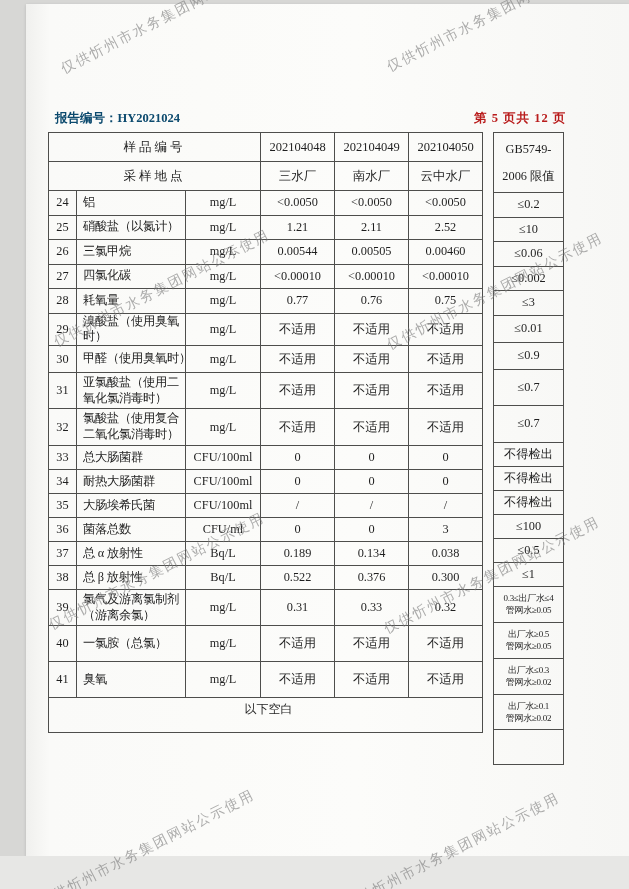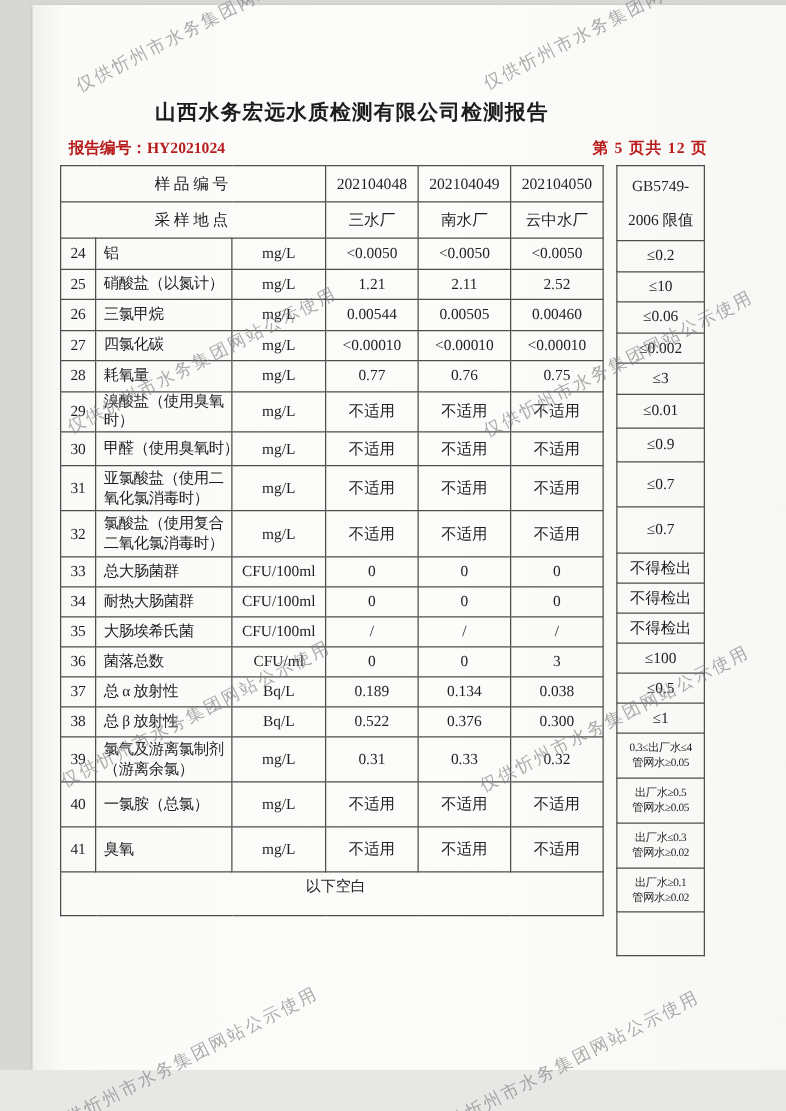--- a/index.html
+++ b/index.html
@@ -6,21 +6,21 @@
   body{font-family:"Liberation Serif","DejaVu Serif",serif;}
   .scan{position:relative;width:629px;height:889px;background:#d7d7d5;overflow:hidden;}
   .paper{position:absolute;left:26px;top:4px;width:603px;height:852px;
          background:linear-gradient(90deg,#f0f0ee 0,#fafaf8 4%,#fcfcfa 55%,#f7f7f5 100%);
          box-shadow:0 1px 3px rgba(0,0,0,.15);}
   .below{position:absolute;left:0;top:856px;width:629px;height:33px;background:#e7e7e5;}
 
   .doc-title{position:absolute;left:0;top:79px;width:563px;text-align:center;z-index:2;
              font-family:"Liberation Sans","DejaVu Sans",sans-serif;font-weight:bold;
              font-size:16.5px;letter-spacing:1px;color:#1c1c1c;}
-  .report-no{position:absolute;left:55px;top:110px;z-index:2;font-size:12.5px;font-weight:600;color:#b91c1c;}
+  .report-no{position:absolute;left:55px;top:110px;z-index:2;font-size:12.5px;font-weight:600;color:#0c4a6e;}
   .page-info{position:absolute;left:474px;top:110px;z-index:2;font-size:12.5px;font-weight:600;color:#b91c1c;letter-spacing:1px;}
 
   table{border-collapse:collapse;table-layout:fixed;z-index:2;background:transparent;}
   .main{position:absolute;left:48px;top:132px;width:434px;}
   .limits{position:absolute;left:493px;top:132px;width:70px;}
   td{border:1px solid #4e4e4c;text-align:center;vertical-align:middle;
      padding:0;font-size:12.3px;color:#1f1f1f;overflow:visible;}
   .hr td{font-size:12.5px;}
   .sp{letter-spacing:3px;}
   .nm{text-align:left;padding-left:6px;letter-spacing:-0.3px;}
@@ -37,21 +37,20 @@
       font-size:14px;letter-spacing:2px;color:rgba(122,122,122,0.62);
       transform:rotate(-27deg);transform-origin:0 0;}
 </style>
 </head>
 <body>
 
 <div class="scan">
   <div class="paper"></div>
   <div class="below"></div>
 
-  <div class="doc-title">山西水务宏远水质检测有限公司检测报告</div>
   <div class="report-no">报告编号：HY2021024</div>
   <div class="page-info">第 5 页共 12 页</div>
 
   <table class="main">
     <colgroup>
         <col style="width:28px">
         <col style="width:109px">
         <col style="width:75px">
         <col style="width:74px">
         <col style="width:74px">

